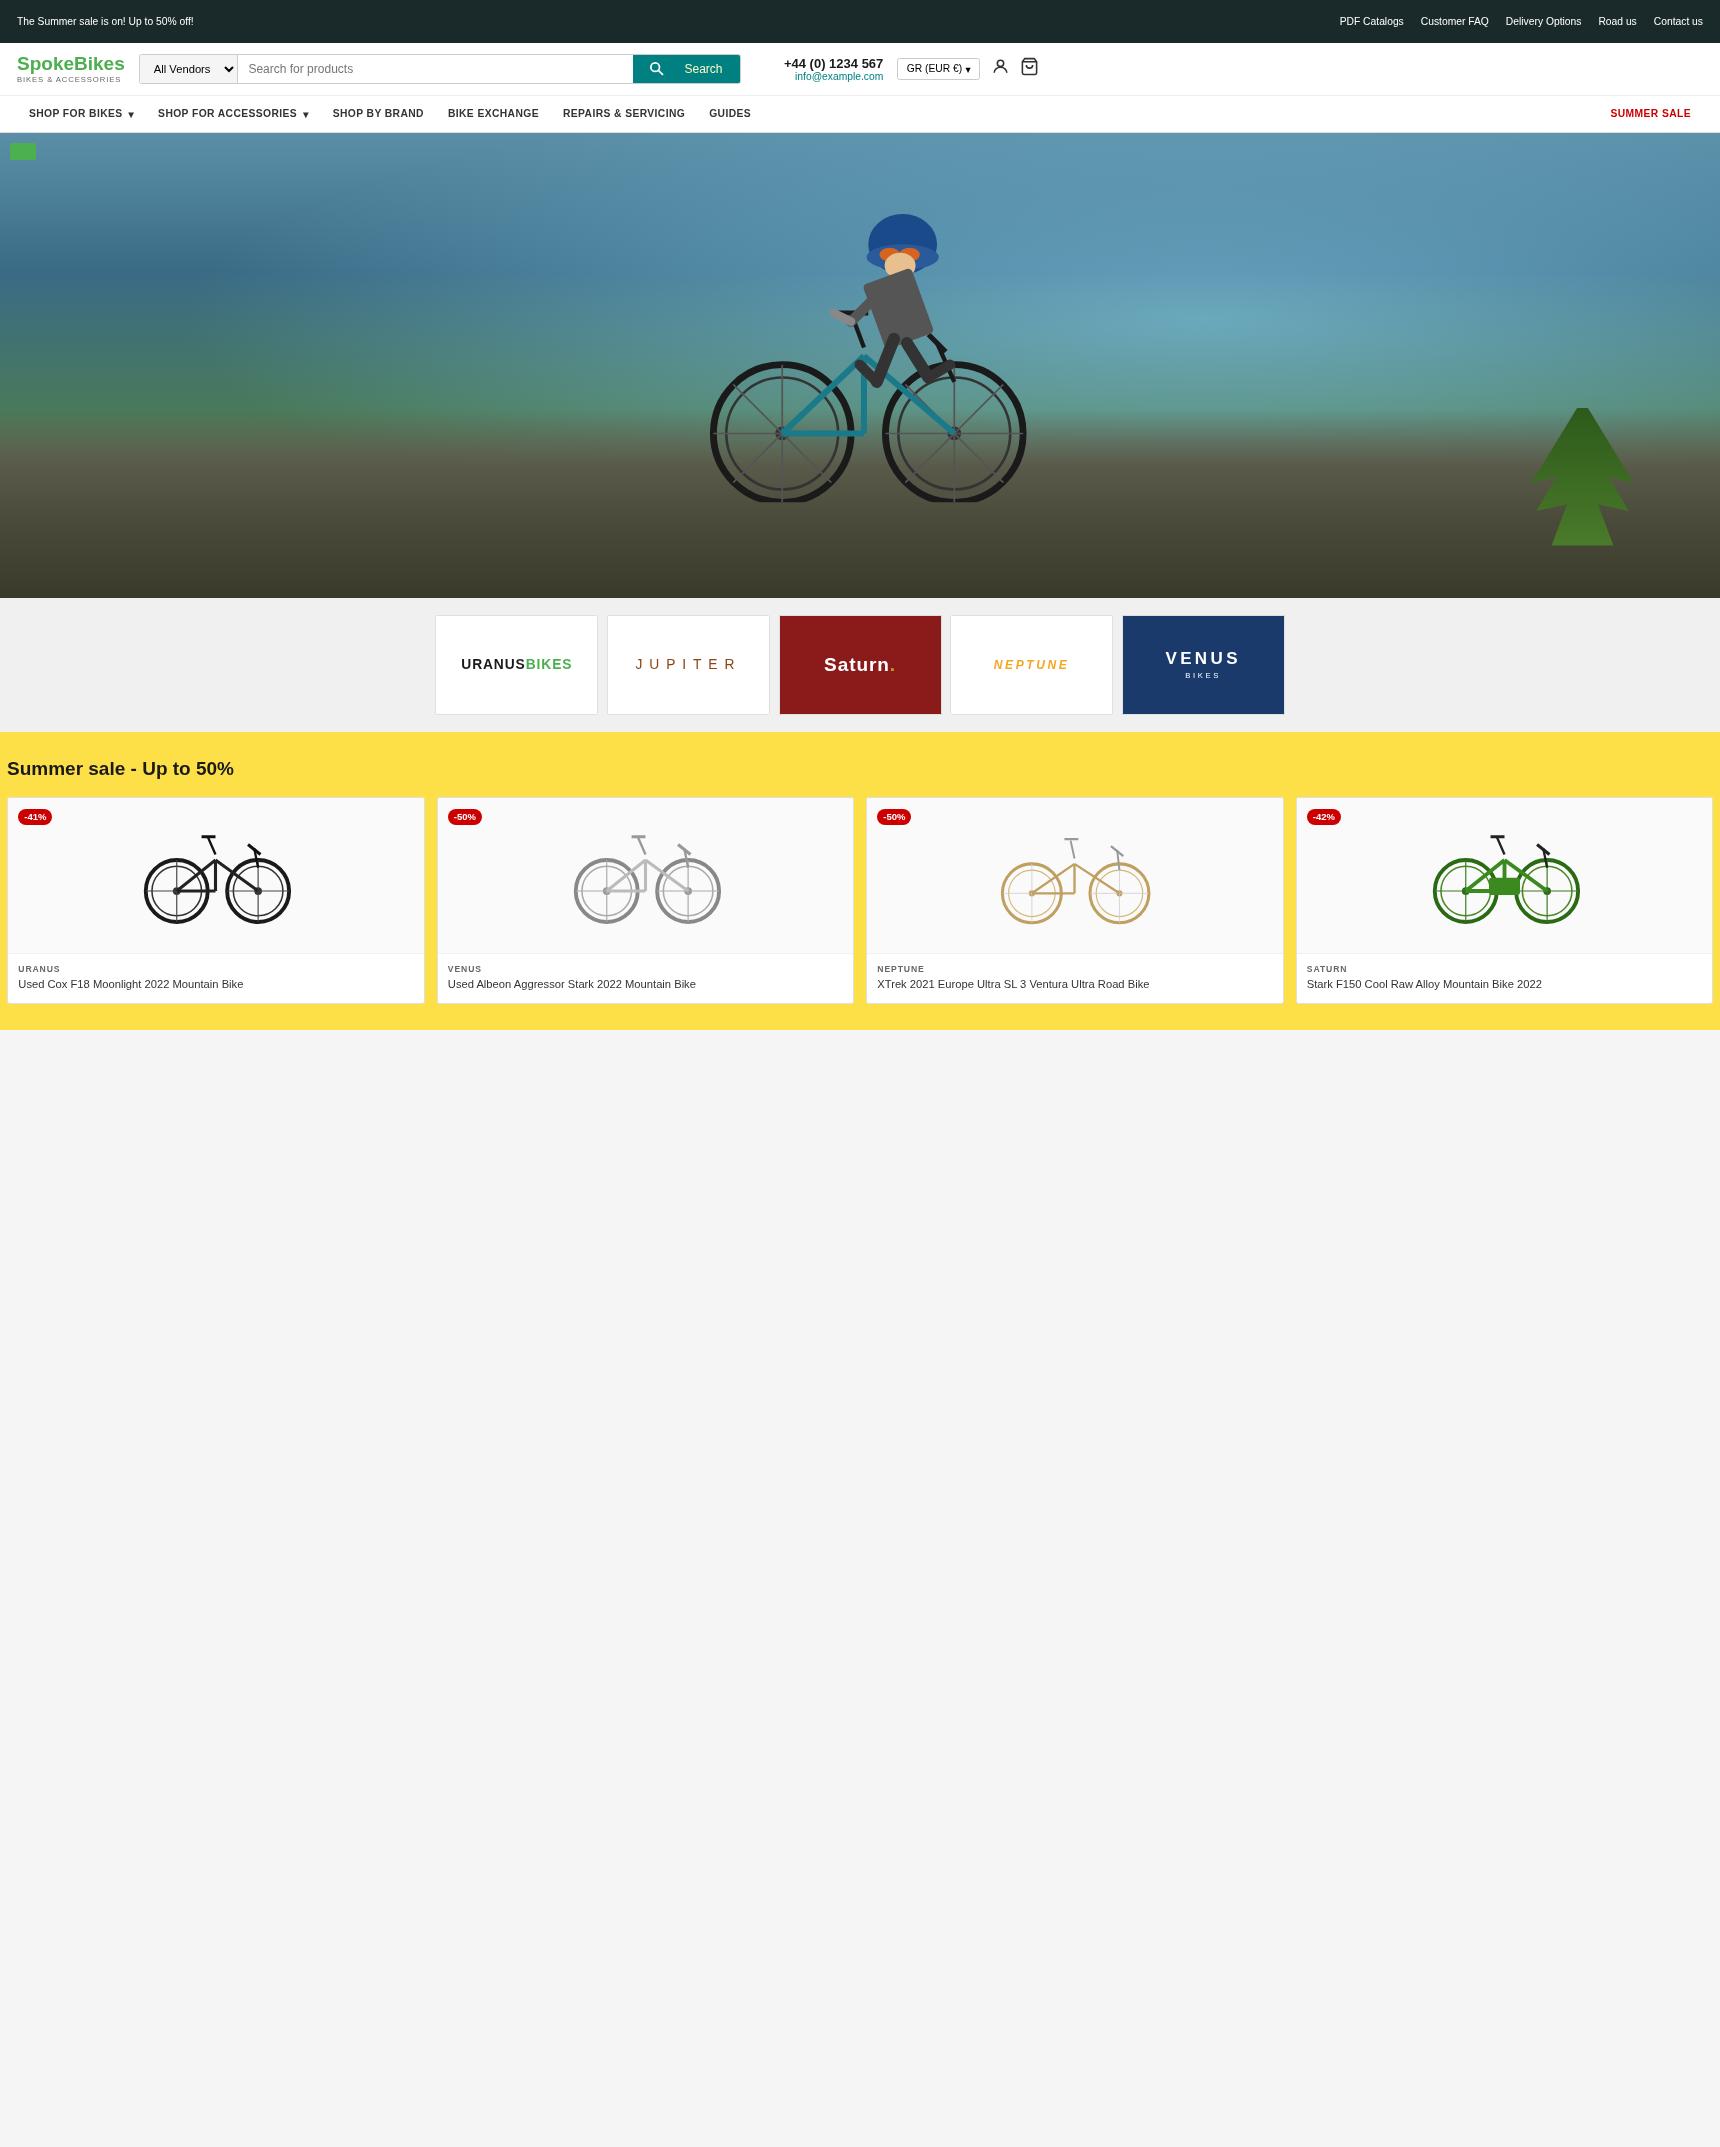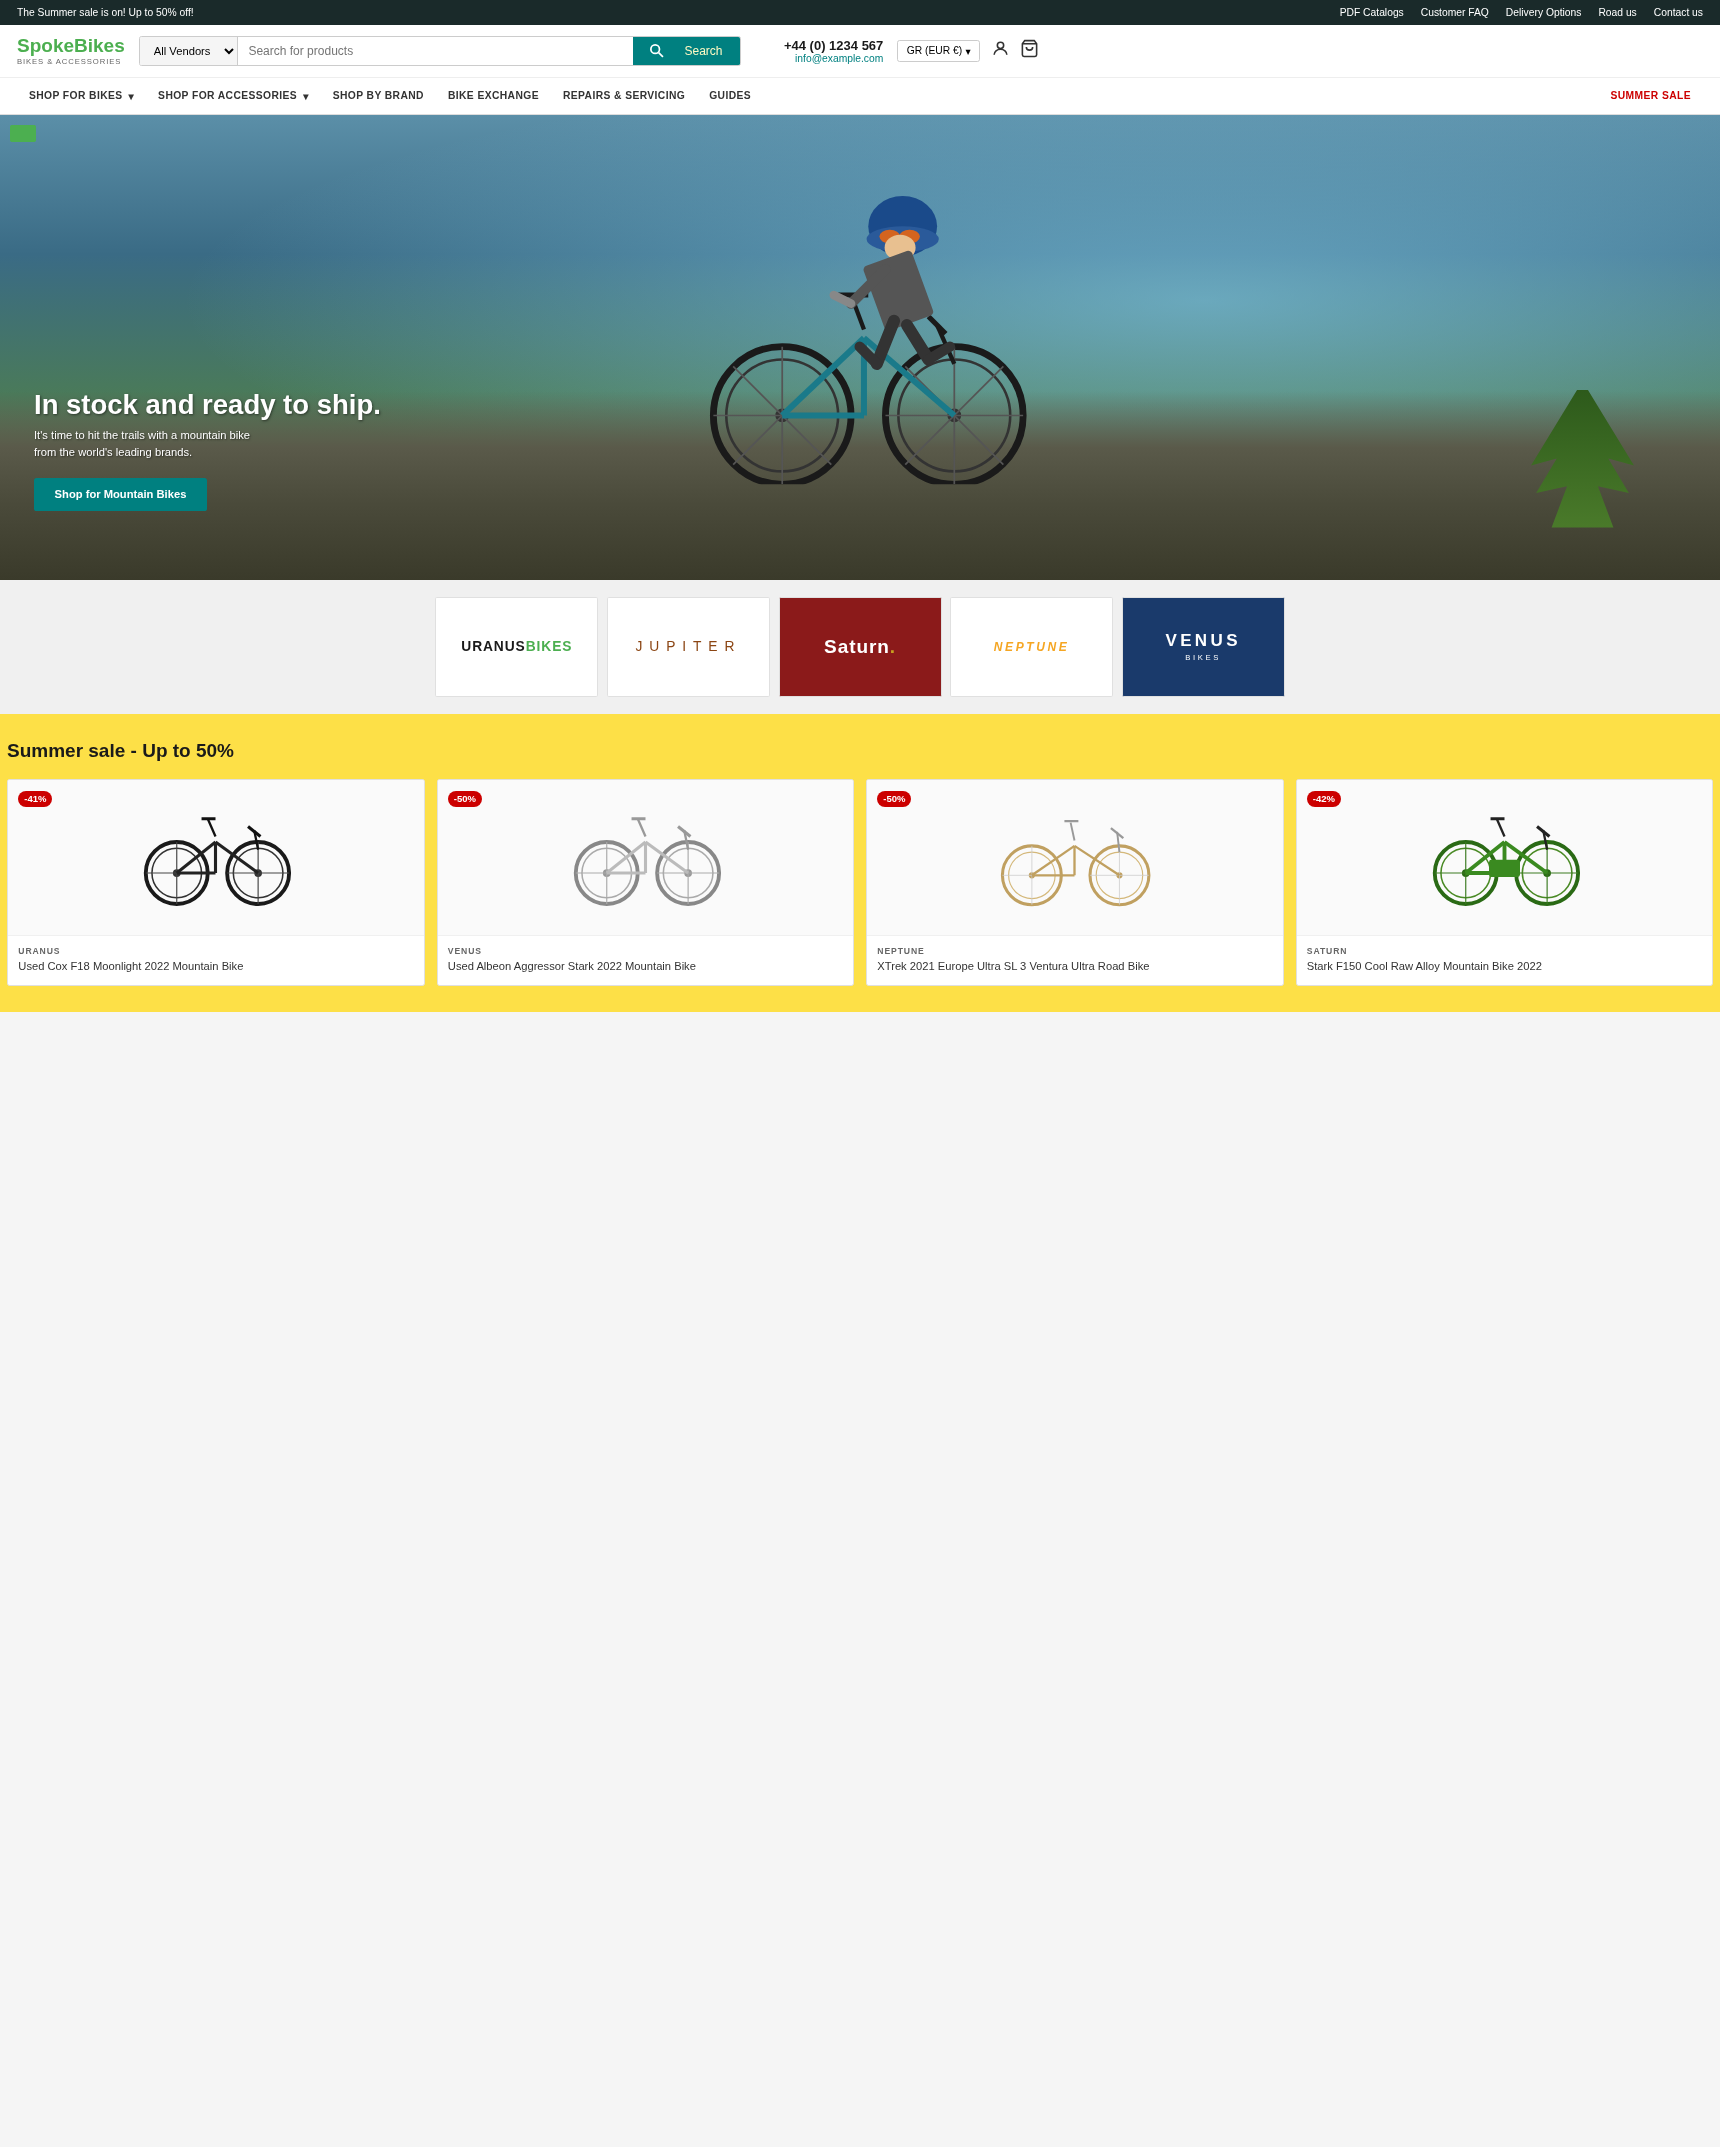--- a/index.html
+++ b/index.html
@@ -3,21 +3,21 @@
   <meta charset="utf-8">
   <style>
     * { margin: 0; padding: 0; box-sizing: border-box; }
     body { font-family: Arial, sans-serif; font-size: 12px; color: #333; background: #f5f5f5; }
 
     
     .top-bar {
       background: #1a2a2a;
       color: #fff;
       font-size: 10.3px;
-      padding: 7px 17px;
+      padding: 16px 17px;
       display: flex;
       justify-content: space-between;
       align-items: center;
     }
     .top-bar-links { display: flex; gap: 17px; }
     .top-bar-links a { color: #fff; text-decoration: none; font-size: 10.3px; }
 
     
     .header {
       background: #fff;
@@ -408,25 +408,20 @@
       <line x1="80" y1="110" x2="40" y2="150" stroke="#555" stroke-width="12" stroke-linecap="round"></line>
       <line x1="40" y1="150" x2="20" y2="140" stroke="#888" stroke-width="10" stroke-linecap="round"></line>
 
       <line x1="90" y1="170" x2="70" y2="220" stroke="#333" stroke-width="14" stroke-linecap="round"></line>
       <line x1="70" y1="220" x2="50" y2="200" stroke="#333" stroke-width="12" stroke-linecap="round"></line>
       <line x1="105" y1="175" x2="130" y2="215" stroke="#333" stroke-width="14" stroke-linecap="round"></line>
       <line x1="130" y1="215" x2="155" y2="200" stroke="#333" stroke-width="12" stroke-linecap="round"></line>
     </g>
   </svg>
   <div class="hero-indicator"></div>
-  <div class="hero-content">
-    <h1 class="hero-title">In stock and ready to ship.</h1>
-    <p class="hero-subtitle">It's time to hit the trails with a mountain bike from the world's leading brands.</p>
-    <button class="hero-btn">Shop for Mountain Bikes</button>
-  </div>
 </div>
 
 <div class="brands-section">
   <div class="brands-row">
     <div class="brand-card">
       <span class="brand-uranus">URANUS<span class="brand-uranus-green">BIKES</span></span>
     </div>
     <div class="brand-card">
       <span class="brand-jupiter">JUPITER</span>
     </div>

